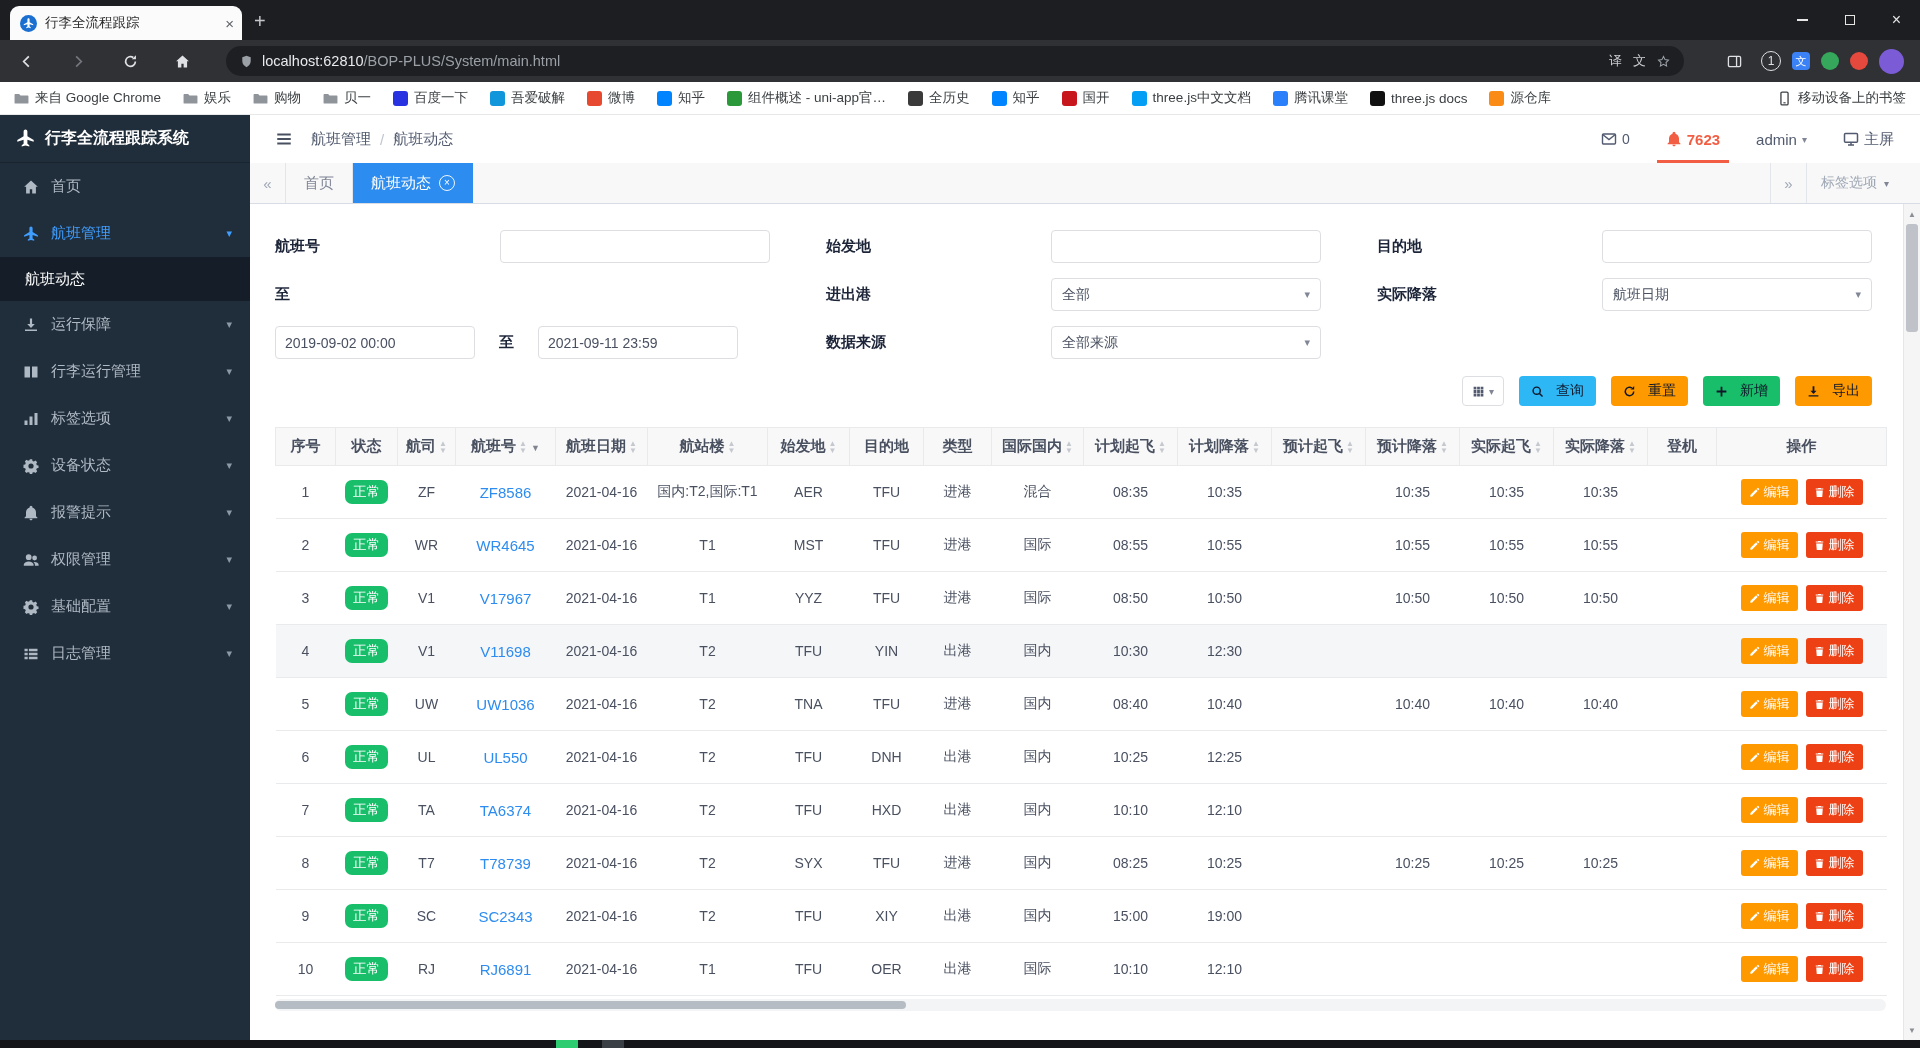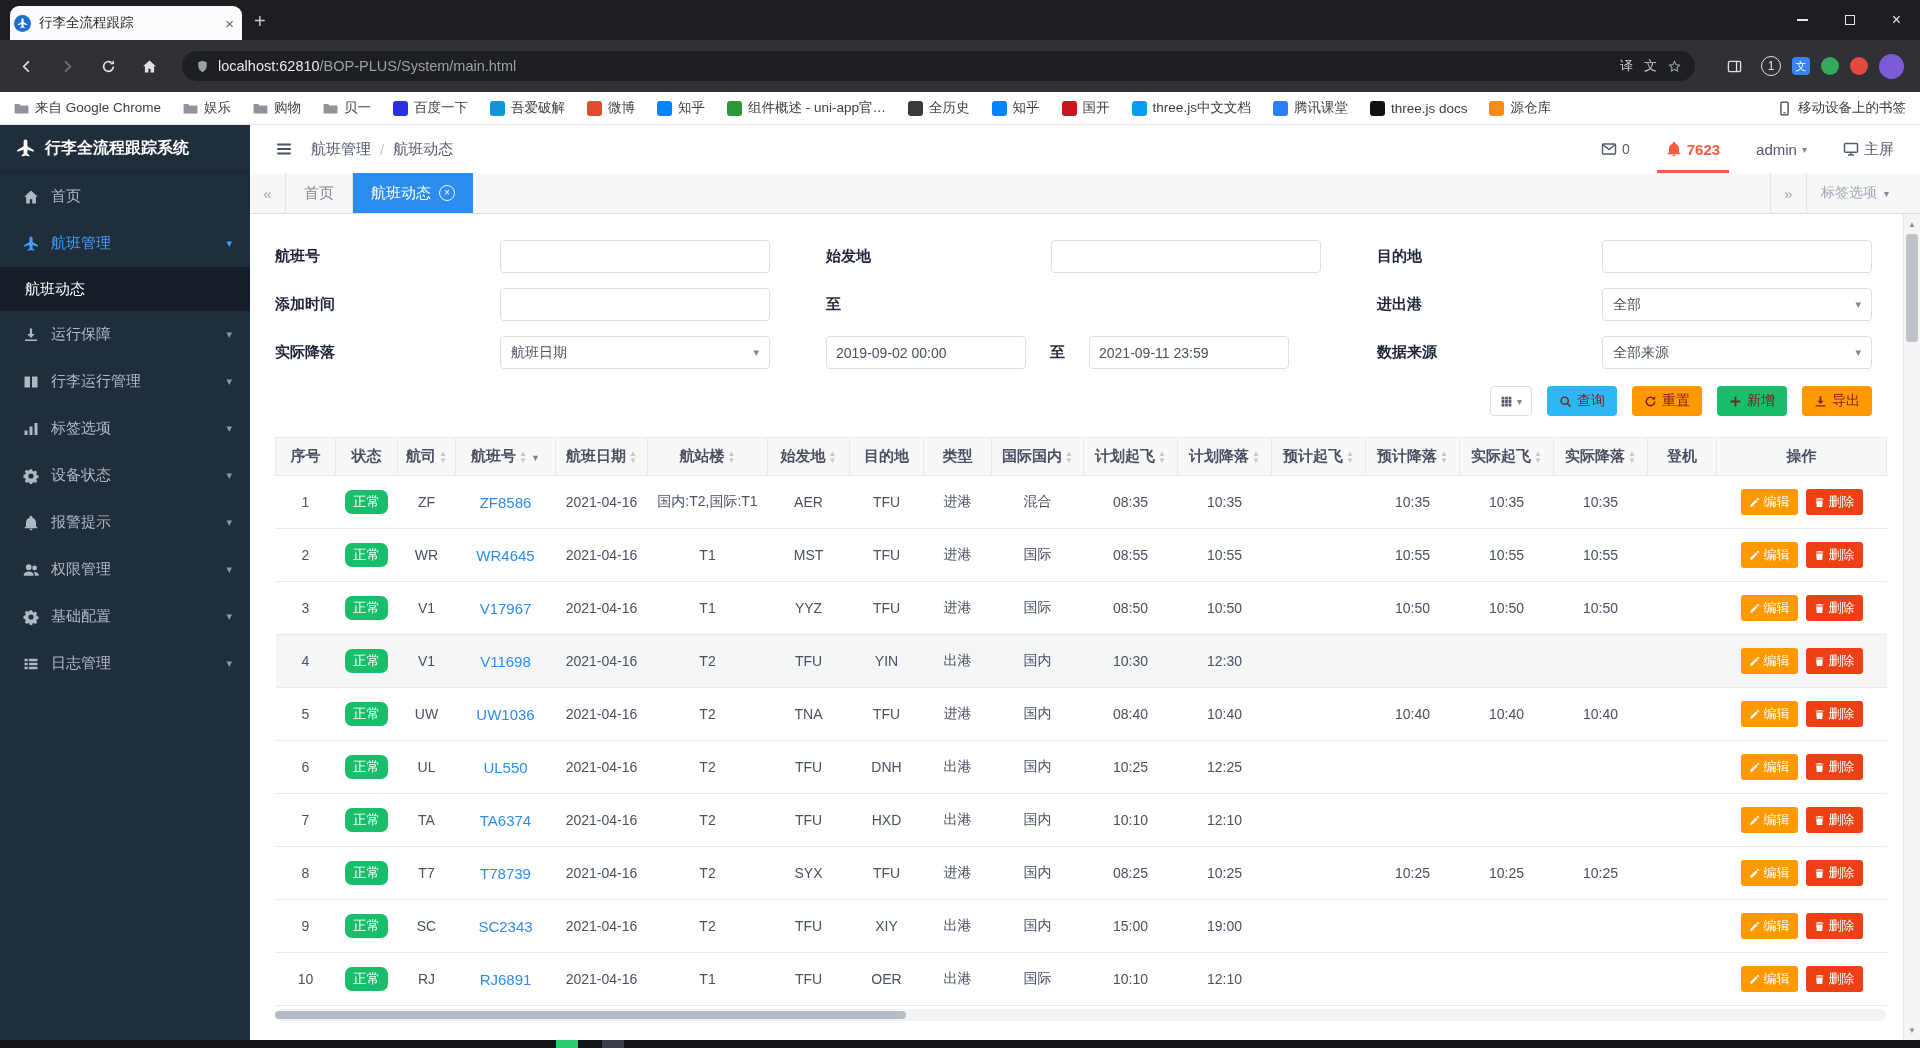--- a/index.html
+++ b/index.html
@@ -4,31 +4,31 @@
 <style>
   *{box-sizing:border-box;margin:0;padding:0}
   html,body{width:1920px;height:1048px;overflow:hidden}
   body{font-family:"Liberation Sans","DejaVu Sans",sans-serif;font-size:15px;color:#515a6e;background:#fff}
   [data-icon]{display:inline-flex;align-items:center;justify-content:center;line-height:1}
   [data-icon] svg{width:1em;height:1em;display:block}
   .screen{width:1920px;height:1048px;display:flex;flex-direction:column;position:relative}
 
   
   .titlebar{height:40px;background:#1d1e22;display:flex;align-items:flex-end;position:relative;flex:0 0 auto}
-  .tab{width:232px;height:34px;margin-left:10px;background:#fbfbfc;border-radius:9px 9px 0 0;display:flex;align-items:center;gap:8px;padding:0 8px 0 4px}
+  .tab{width:232px;height:34px;margin-left:10px;background:#fbfbfc;border-radius:9px 9px 0 0;display:flex;align-items:center;gap:8px;padding:0 8px 0 10px}
   .tab-favicon{width:17px;height:17px;border-radius:50%;background:#1b6fd0;color:#fff;display:flex;align-items:center;justify-content:center;font-size:11px;flex:0 0 17px}
   .tab-title{flex:1;font-size:13.5px;color:#2b2b2b;white-space:nowrap;overflow:hidden}
   .tab-close{color:#5f6368;font-size:15px;cursor:pointer}
   .newtab-btn{color:#c3c6ca;font-size:20px;margin:0 0 7px 12px;cursor:pointer}
   .win-controls{position:absolute;right:0;top:0;height:100%;display:flex}
   .win-btn{width:47px;height:100%;display:flex;align-items:center;justify-content:center;color:#e6e6e6;font-size:16px;cursor:pointer}
   .min-glyph{width:11px;height:2px;background:#e6e6e6;display:block}
   .max-glyph{width:10px;height:10px;border:1.4px solid #e6e6e6;display:block}
 
-  .navbar{height:52px;background:#2f3135;display:flex;align-items:center;padding:13px 10px;gap:9px;flex:0 0 auto}
+  .navbar{height:42px;background:#2f3135;display:flex;align-items:center;padding:13px 10px;gap:20px;flex:0 0 auto}
   .nav-ic{width:32px;height:32px;display:flex;align-items:center;justify-content:center;color:#dfe1e5;font-size:15px;border-radius:50%;cursor:pointer}
   .nav-ic.dim{color:#74787e}
   .omnibox{flex:1;height:30px;background:#1e1f23;border-radius:15px;display:flex;align-items:center;padding:0 14px;gap:9px;margin:0 8px;min-width:0;cursor:text}
   .omni-ic{color:#9aa0a6;font-size:13px;display:flex}
   .url{flex:1;font-size:14.5px;white-space:nowrap;overflow:hidden}
   .url-host{color:#e8eaed}
   .url-path{color:#9aa0a6}
   .omni-right{display:flex;align-items:center;gap:11px}
   .omni-ext{color:#c9ccd1;font-size:13px}
   .nav-right{display:flex;align-items:center;gap:11px;padding:0 6px}
@@ -89,21 +89,21 @@
   .filter-grid{display:grid;grid-template-columns:repeat(3,495px);column-gap:56px;row-gap:15px}
   .f-cell{display:flex;align-items:center}
   .f-label{width:225px;flex:0 0 225px;font-size:15px;font-weight:700;color:#1c2438}
   .f-input{width:270px;height:33px;border:1px solid #dcdee2;border-radius:4px;padding:0 9px;font-size:14px;color:#495060;outline:none;background:#fff;font-family:inherit}
   .f-input.small{width:200px}
   .range-sep{margin:0 24px;font-size:15px;font-weight:700;color:#1c2438}
   .f-select{width:270px;height:33px;border:1px solid #dcdee2;border-radius:4px;display:flex;align-items:center;justify-content:space-between;padding:0 10px;font-size:14px;color:#495060;background:#fff;cursor:pointer}
   .sel-caret{color:#808695;font-size:11px}
 
   .btn-row{display:flex;align-items:center;justify-content:flex-end;gap:15px;width:1597px;margin-top:17px}
-  .btn{height:30px;border:none;border-radius:4px;color:#7f1d1d;font-size:14px;display:inline-flex;align-items:center;gap:5px;padding:0 12px;cursor:pointer;font-family:inherit}
+  .btn{height:30px;border:none;border-radius:4px;color:#0f172a;font-size:14px;display:inline-flex;align-items:center;gap:12px;padding:0 12px;cursor:pointer;font-family:inherit}
   .btn [data-icon]{font-size:13px}
   .btn-plain{background:#fff;border:1px solid #dcdee2;color:#515a6e;padding:0 9px;gap:4px}
   .btn-info{background:var(--info,#2db7f5)}
   .btn-warn{background:var(--warning,#ff9900)}
   .btn-success{background:var(--success,#19be6b)}
 
   .grid-table{border-collapse:collapse;table-layout:fixed;width:1611px;margin-top:21px}
   .grid-table th{background:#f8f8f9;border:1px solid #e8eaec;height:38px;font-size:15px;font-weight:700;color:#495060;padding:0 3px;white-space:nowrap;overflow:hidden;text-align:center}
   .grid-table td{border-bottom:1px solid #e8eaec;height:53px;text-align:center;font-size:14px;color:#495060;white-space:nowrap;overflow:hidden;padding:0 3px}
   .grid-table tr.hover td{background:#f5f6f8}
@@ -486,24 +486,20 @@
           <div class="f-cell">
             <label class="f-label">始发地</label>
             <input class="f-input" value="" style="">
           </div>
           <div class="f-cell">
             <label class="f-label">目的地</label>
             <input class="f-input" value="" style="">
           </div>
 
           <div class="f-cell">
-            <label class="f-label">添加时间</label>
-            <input class="f-input" value="" style="">
-          </div>
-          <div class="f-cell">
             <label class="f-label">至</label>
           </div>
           <div class="f-cell">
             <label class="f-label">进出港</label>
             <div class="f-select">
               <span>全部</span>
               <span class="sel-caret">▾</span>
             </div>
           </div>
 

